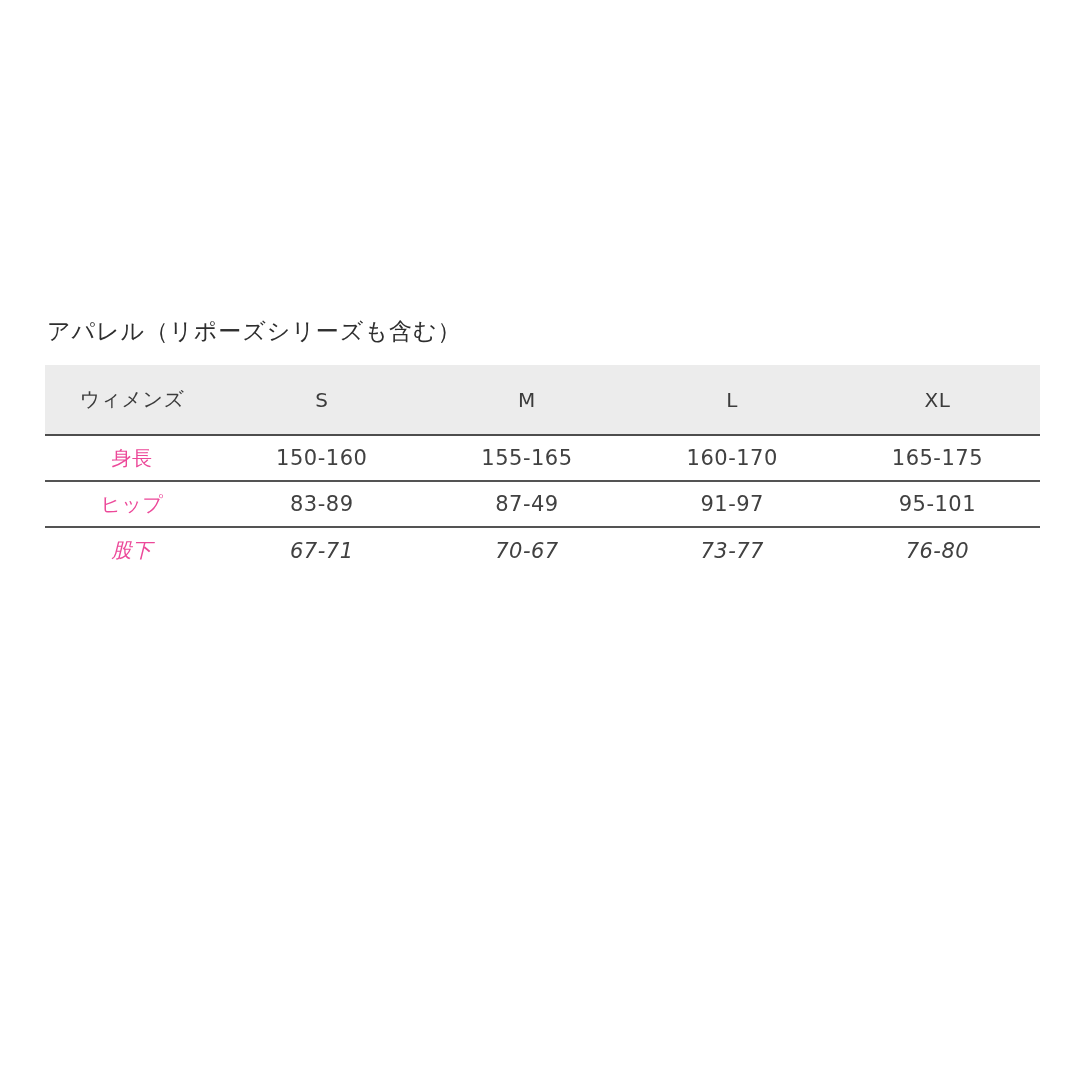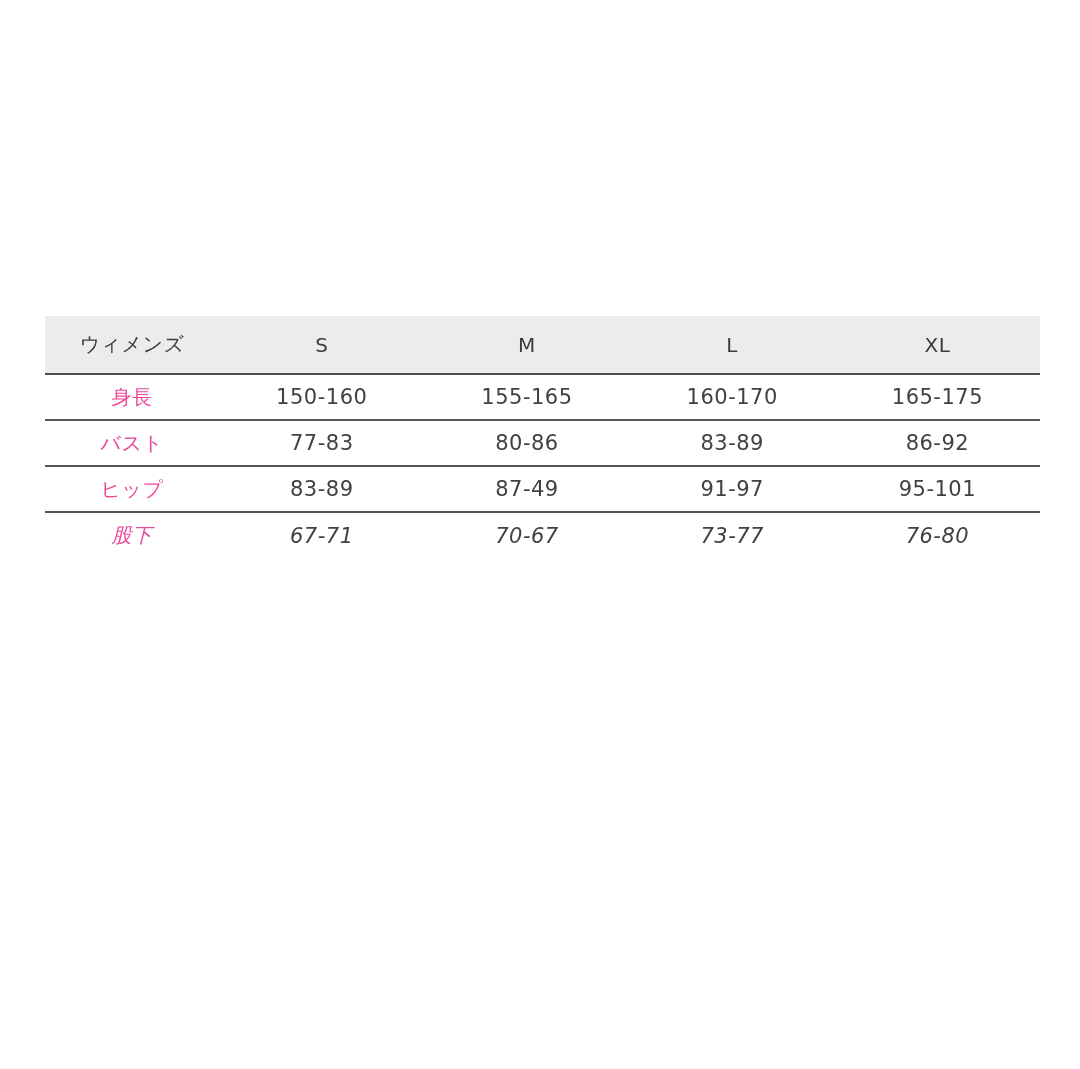--- a/index.html
+++ b/index.html
@@ -50,21 +50,21 @@
     text-align: center;
     vertical-align: middle;
     font-weight: 400;
     font-size: 20px;
     color: #ec4899;
     letter-spacing: 0.5px;
   }
 
   table.size-table thead th {
     background: #ececec;
-    height: 58px;
+    height: 70px;
     font-size: 20px;
     color: #3c3c3c;
   }
 
   table.size-table thead tr {
     border-bottom: 2px solid #4d4d4d;
   }
 
   table.size-table tbody tr {
     border-bottom: 2px solid #545454;
@@ -88,20 +88,21 @@
     font-size: 21px;
     color: #414141;
   }
 </style>
 </head>
 <body>
 
 <div class="canvas">
   <div class="content">
 
+    <div class="chart-title">アパレル（リポーズシリーズも含む）</div>
 
     <table class="size-table">
       <colgroup>
         <col class="c-label">
         <col class="c-size">
         <col class="c-size">
         <col class="c-size">
         <col class="c-size">
       </colgroup>
 
@@ -117,27 +118,20 @@
 
       <tbody>
         <tr>
           <th>身長</th>
           <td>150-160</td>
           <td>155-165</td>
           <td>160-170</td>
           <td>165-175</td>
         </tr>
         <tr>
-          <th>バスト</th>
-          <td>77-83</td>
-          <td>80-86</td>
-          <td>83-89</td>
-          <td>86-92</td>
-        </tr>
-        <tr>
           <th>ヒップ</th>
           <td>83-89</td>
           <td>87-49</td>
           <td>91-97</td>
           <td>95-101</td>
         </tr>
         <tr>
           <th>股下</th>
           <td>67-71</td>
           <td>70-67</td>

